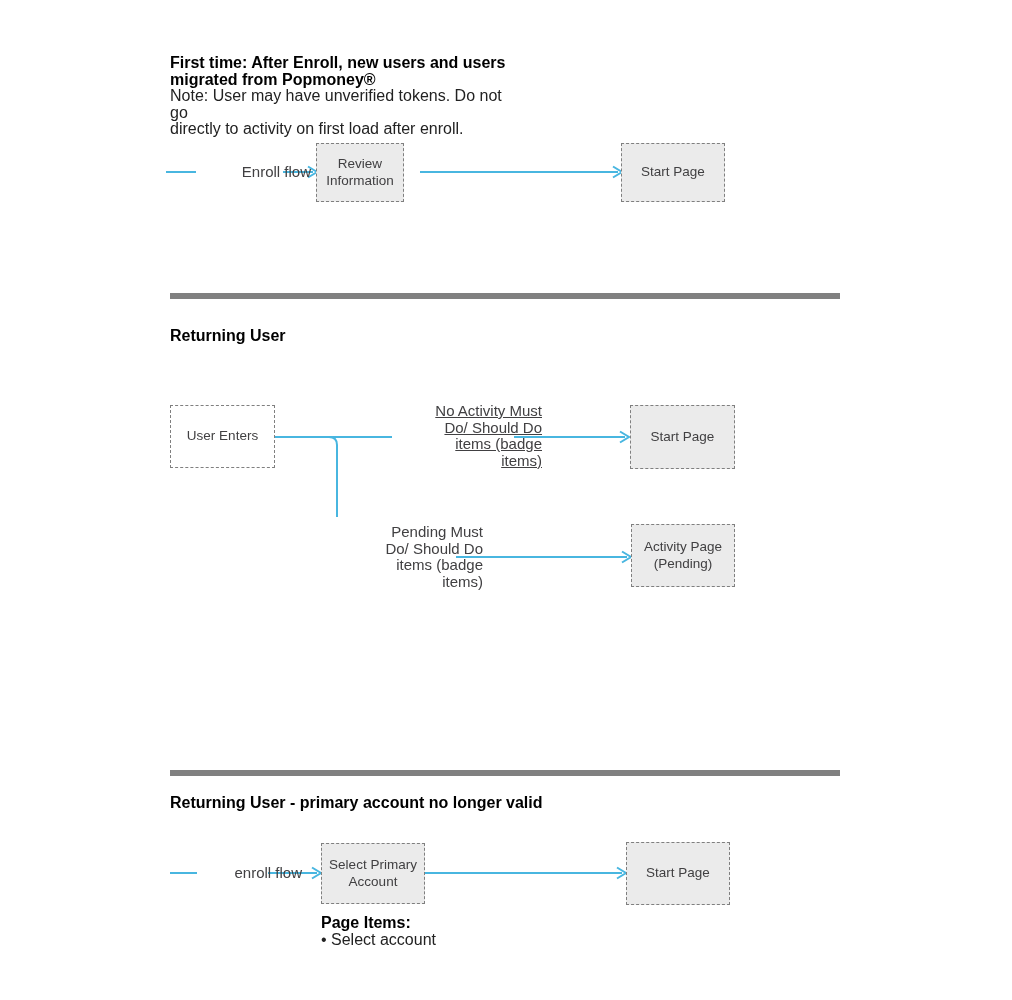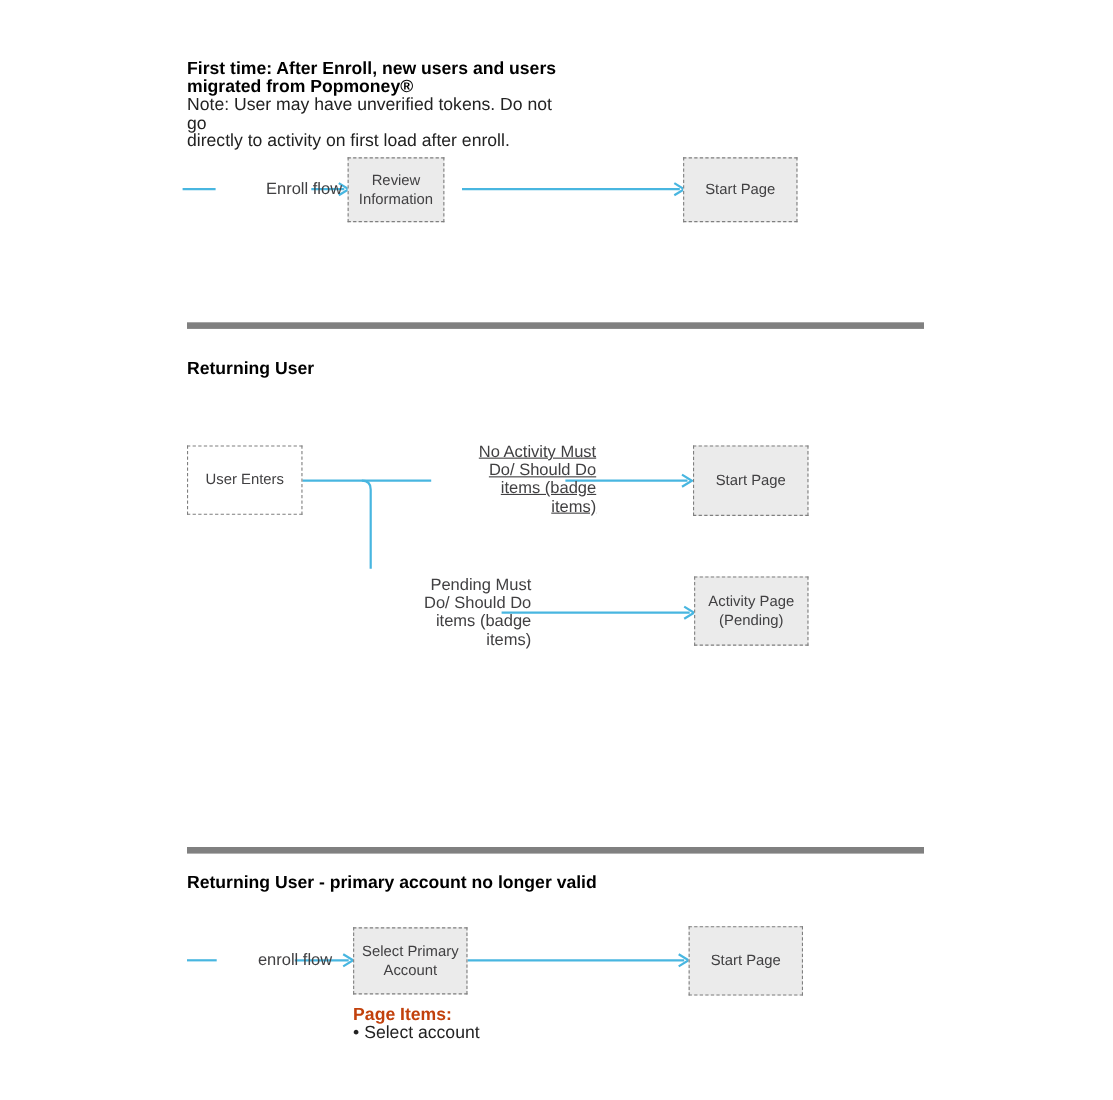--- a/index.html
+++ b/index.html
@@ -49,21 +49,21 @@
     width: 670px;
     height: 6px;
     background: #808080;
   }
   svg.connectors {
     position: absolute;
     left: 0; top: 0;
     width: 1012px; height: 1000px;
     pointer-events: none;
   }
-  .page-items-head { font-weight: bold; color: #c2410c; }
+  .page-items-head { font-weight: bold; color: #000000; }
 </style>
 </head>
 <body>
 
 <div class="canvas">
 
   <svg class="connectors" viewBox="0 0 1012 1000" fill="none" stroke="#48b6e0" stroke-width="2">
 
     <path d="M166,172 H196"></path>
     <path d="M283,172 H313"></path>

